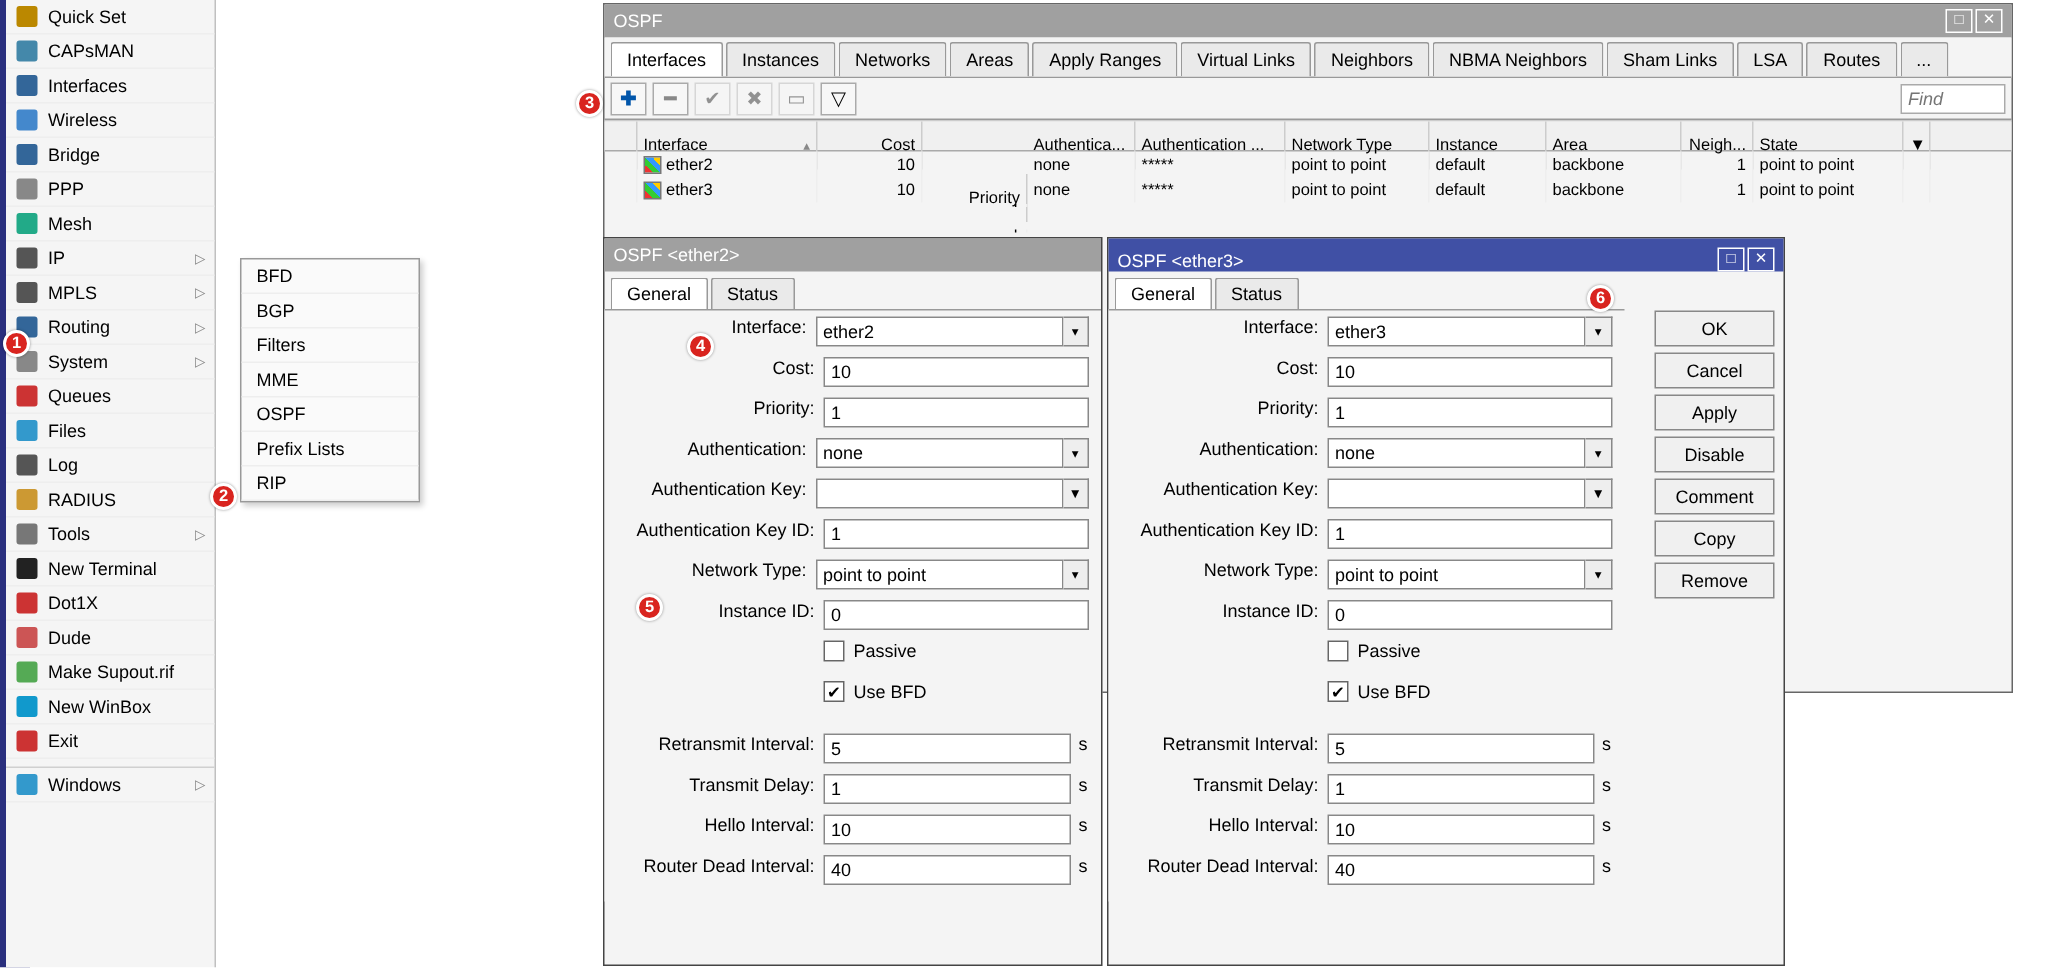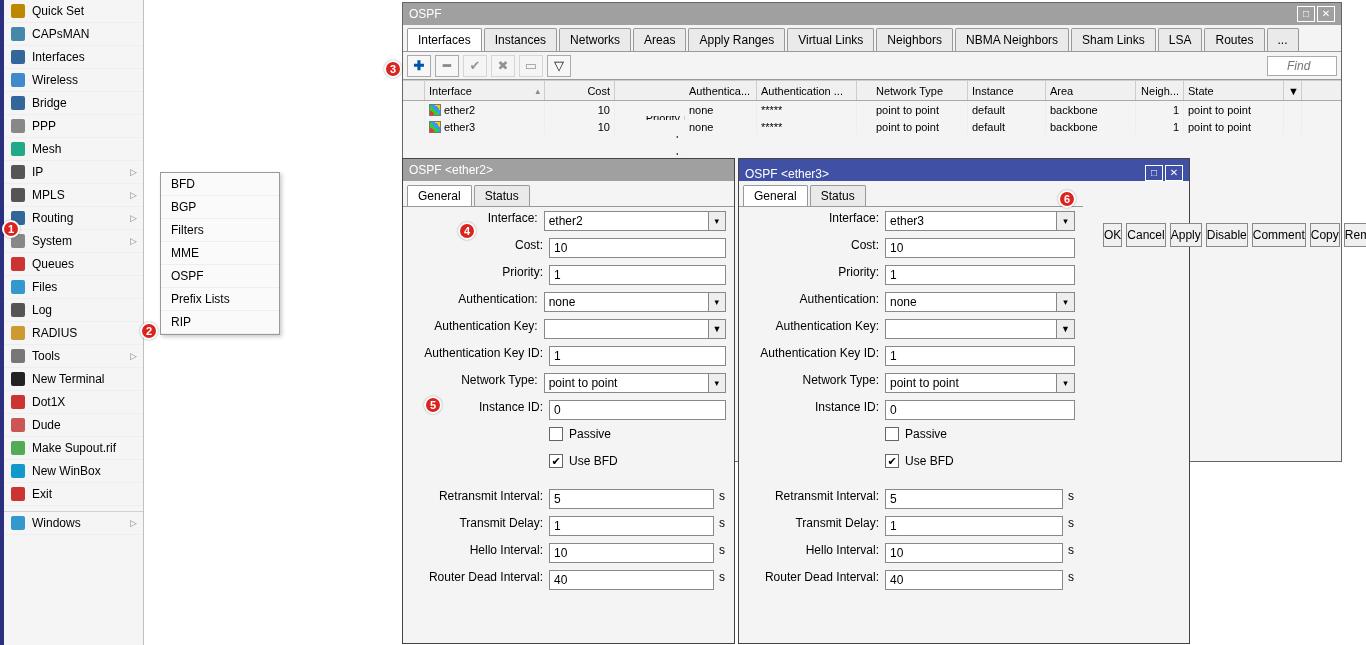--- a/index.html
+++ b/index.html
@@ -33,55 +33,55 @@
 
 
 .ospf-win { left: 402px; top: 2px; width: 940px; height: 460px; }
 .tabs { display: flex; background: #f4f4f4; border-bottom: 1px solid #999; padding-top:3px; padding-left:4px; }
 .tab { padding: 4px 10px; border: 1px solid #999; border-bottom: none; margin-right: 2px; background: #eaeaea; cursor: pointer; border-radius:2px 2px 0 0;}
 .tab.active { background: #fff; font-weight: normal; }
 .toolbar { display: flex; align-items: center; height: 28px; padding: 0 4px; gap: 4px; border-bottom: 1px solid #999; }
 .tool-btn { width: 24px; height: 22px; border: 1px solid #aaa; background: #f7f7f7; display: flex; align-items: center; justify-content: center; cursor: pointer; font-size:13px;}
 .tool-btn.disabled { opacity: .4; }
 .toolbar-spacer { flex: 1; }
-.find-box { width: 70px; height: 20px; border: 1px solid #aaa; padding: 0 19px; color: #888; font-style: italic; }
+.find-box { width: 70px; height: 20px; border: 1px solid #aaa; padding: 0 4px; color: #888; font-style: italic; }
 
 
 .table { border-top: 1px solid #ccc; }
 .thead { display: flex; background: #f0f0f0; border-bottom: 1px solid #aaa; height: 20px; }
-.th { border-right: 1px solid #ccc; padding: 2px 4px; font-size: 11px; overflow:hidden; white-space:nowrap; display:flex; align-items:center;}
+.th { border-right: 1px solid #ccc; padding: 16px 4px; font-size: 11px; overflow:hidden; white-space:nowrap; display:flex; align-items:center;}
 .tr { display: flex; height: 17px; }
 .td { border-right: 1px solid #eee; padding: 1px 4px; font-size: 11px; overflow:hidden; white-space:nowrap; display:flex; align-items:center;}
 .col-flag { width: 22px; }
 .col-if { width: 120px; }
 .col-cost { width: 70px; text-align:right; justify-content:flex-end;}
 .col-pri { width: 70px; text-align:right; justify-content:flex-end;margin-top:35px;}
 .col-auth { width: 72px; }
 .col-authk { width: 100px; }
-.col-ntype { width: 96px; margin-left: 15px; }
+.col-ntype { width: 96px; }
 .col-inst { width: 78px; }
 .col-area { width: 90px; }
 .col-neigh { width: 48px; text-align:right; justify-content:flex-end;}
 .col-state { width: 100px; }
 .col-drop { width: 18px; }
 .mini-icon { width: 12px; height: 12px; display: inline-block; background: linear-gradient(45deg,#e33 25%, #3c3 25% 50%, #39f 50% 75%, #fc0 75%); border:1px solid #777; margin-right:3px;}
 
 
 .dlg { position: absolute; background: #f4f4f4; border: 1px solid #444; }
 .dlg-tabs { display:flex; padding:4px 4px 0 4px;}
 .dlg-tab { padding:3px 10px; border:1px solid #999; border-bottom:none; background:#eaeaea; margin-right:2px; cursor:pointer; border-radius:2px 2px 0 0;}
 .dlg-tab.active { background:#fff; }
 .dlg-body { padding: 4px 8px; border-top:1px solid #999; background:#f4f4f4;}
 .form-row { display:flex; height:27px; }
 .form-lab { width: 138px; text-align:right; padding-right:6px; }
 .form-inp { flex:1; height:20px; border:1px solid #888; background:#fff; padding:0 4px; }
 .form-dd { width:18px; height:20px; border:1px solid #888; border-left:none; background:#eee; display:flex; align-items:center; justify-content:center; font-size:9px; cursor:pointer;}
 .unit { width:12px; text-align:center; padding-left:4px;}
 .chk { width:14px; height:14px; border:1px solid #666; margin-right:6px; display:inline-flex; align-items:center; justify-content:center; font-size:11px; background:#fff;}
-.btn-col { position:absolute; right:6px; top:26px; width:80px; display:flex; flex-direction:row; gap:4px;margin-top:16px;}
+.btn-col { position:absolute; right:6px; top:26px; width:80px; display:flex; flex-direction:column; gap:4px;}
 .dlg-btn { height:24px; border:1px solid #888; background:#f0f0f0; cursor:pointer; }
 .gap { height:8px;}
 
 
 .ic { width:16px; height:16px;}
 svg{display:block;}
 </style>
 </head>
 <body>
 

